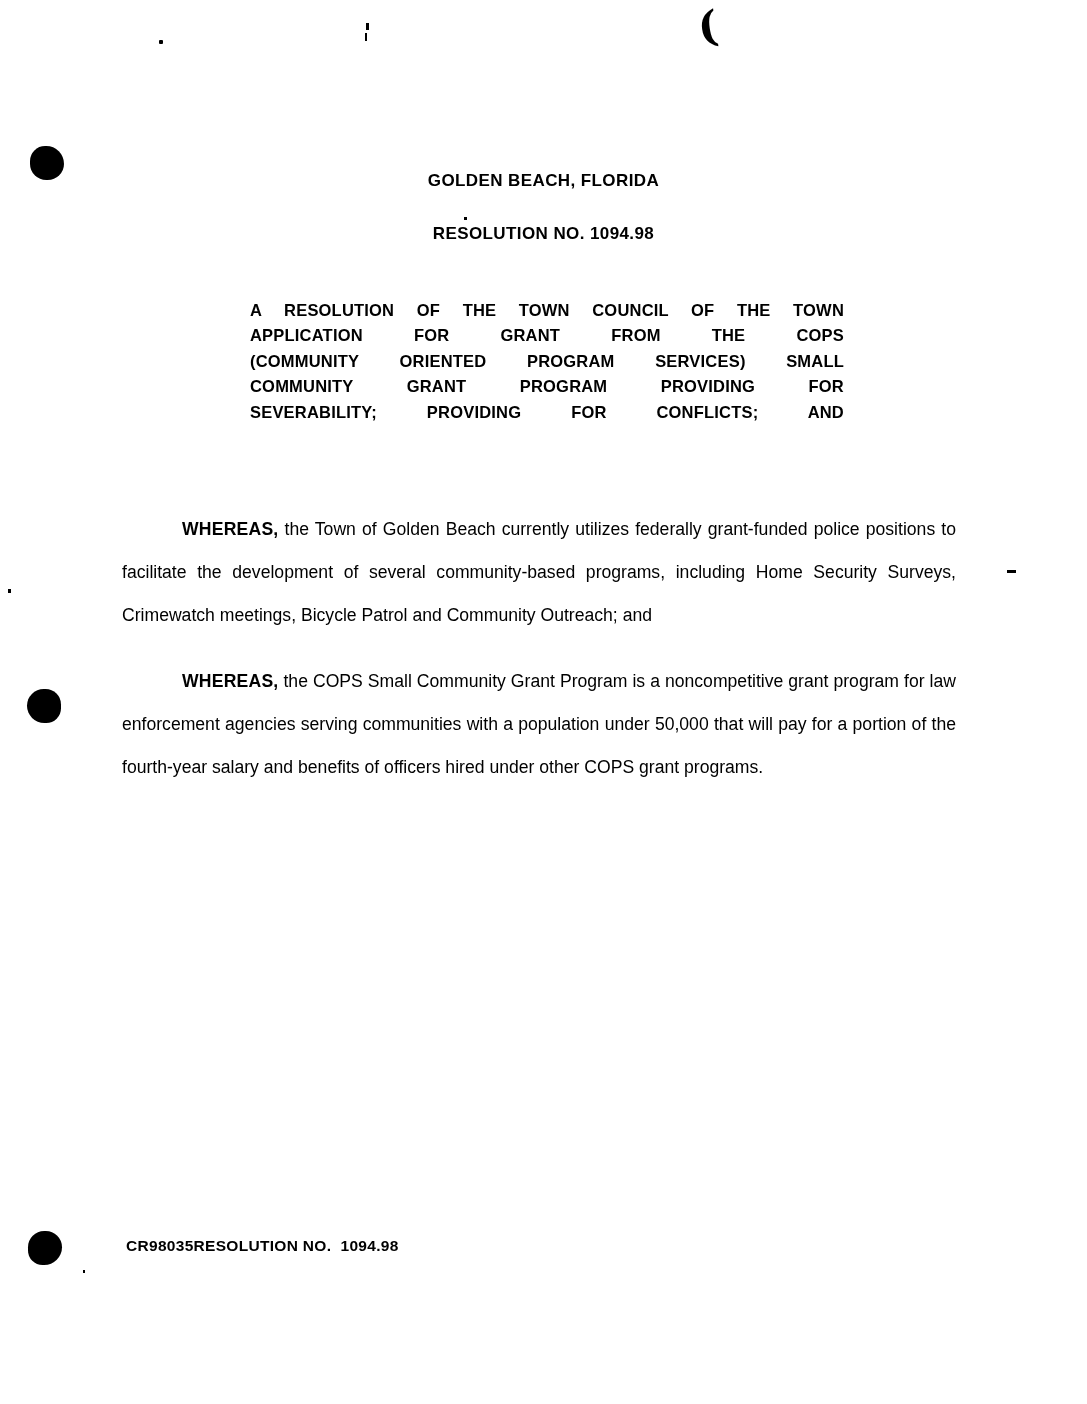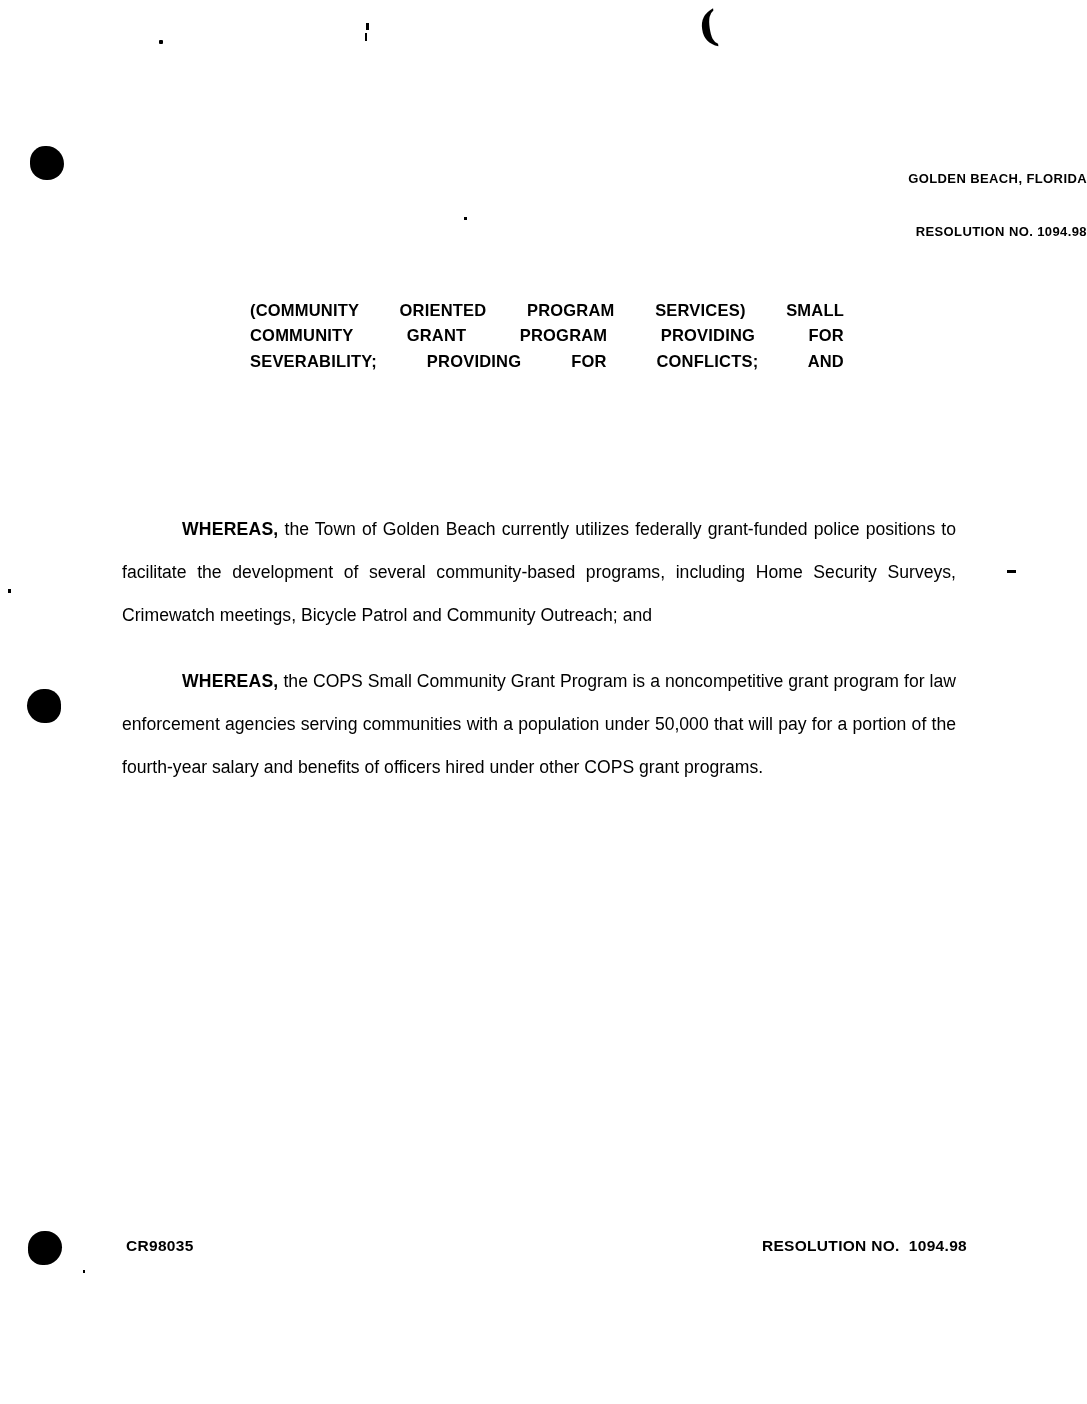--- a/index.html
+++ b/index.html
@@ -41,23 +41,23 @@
     font-size: 42px;
     font-weight: bold;
     transform: rotate(-8deg);
     line-height: 1;
   }
 
   .doc-title, .doc-subtitle {
     position: absolute;
     left: 0; width: 100%;
     margin: 0;
-    text-align: right;
+    text-align: center;
     font-weight: bold;
-    font-size: 13px;
+    font-size: 17px;
     letter-spacing: 0.4px;
   }
   .doc-title    { top: 171px; }
   .doc-subtitle { top: 224px; }
 
   .caption {
     position: absolute;
     top: 298px; left: 250px;
     width: 594px;
     font-weight: bold;
@@ -76,21 +76,20 @@
     line-height: 43px;
     text-align: justify;
   }
   .body-text p { margin: 0 12px 23px 0; text-indent: 60px; }
   .body-text .lead { font-weight: bold; letter-spacing: 0.2px; }
 
   .footer {
     position: absolute;
     top: 1237px; left: 126px; right: 120px;
     display: flex;
-    justify-content: space-between;
     font-weight: bold;
     font-size: 15.5px;
     letter-spacing: 0.3px;
   }
 </style>
 </head>
 <body>
 
 <div class="page">
 
@@ -104,20 +103,22 @@
   <span class="paren-mark">(</span>
   <span class="speck speck-subtitle"></span>
   <span class="speck speck-left-marg"></span>
   <span class="speck dash-right-marg"></span>
   <span class="speck speck-footer"></span>
 
   <h1 class="doc-title">GOLDEN BEACH, FLORIDA</h1>
   <h2 class="doc-subtitle">RESOLUTION NO. 1094.98</h2>
 
   <div class="caption">
+    <div class="cline">A RESOLUTION OF THE TOWN COUNCIL OF THE TOWN</div>
+    <div class="cline">APPLICATION FOR GRANT FROM THE COPS</div>
     <div class="cline">(COMMUNITY ORIENTED PROGRAM SERVICES) SMALL</div>
     <div class="cline">COMMUNITY GRANT PROGRAM PROVIDING FOR</div>
     <div class="cline">SEVERABILITY; PROVIDING FOR CONFLICTS; AND</div>
   </div>
 
   <div class="body-text">
     <p><span class="lead">WHEREAS,</span><span> the Town of Golden Beach currently utilizes federally grant-funded police positions to facilitate the development of several community-based programs, including Home Security Surveys, Crimewatch meetings, Bicycle Patrol and Community Outreach; and</span></p>
     <p><span class="lead">WHEREAS,</span><span> the COPS Small Community Grant Program is a noncompetitive grant program for law enforcement agencies serving communities with a population under 50,000 that will pay for a portion of the fourth-year salary and benefits of officers hired under other COPS grant programs.</span></p>
   </div>
 

